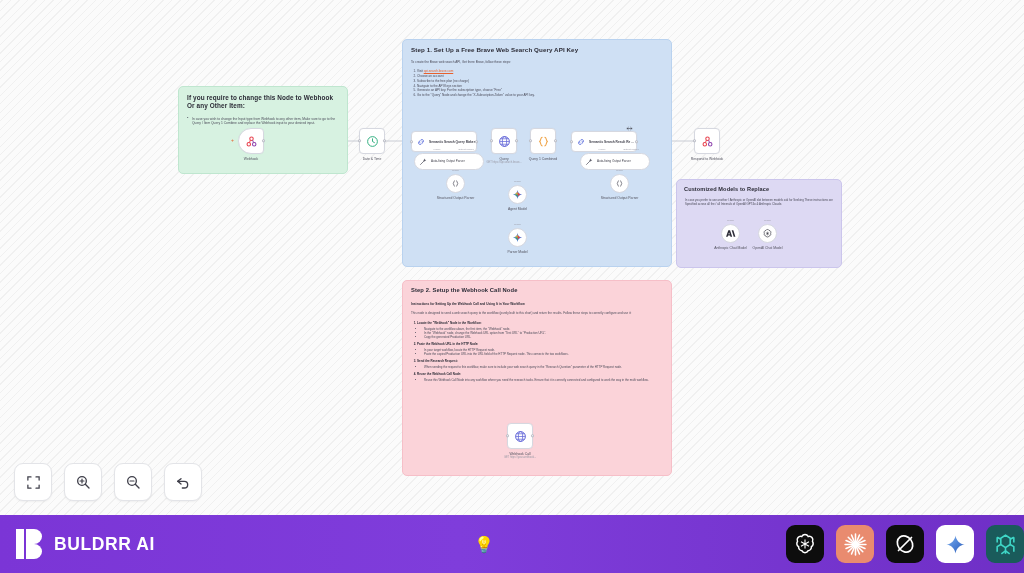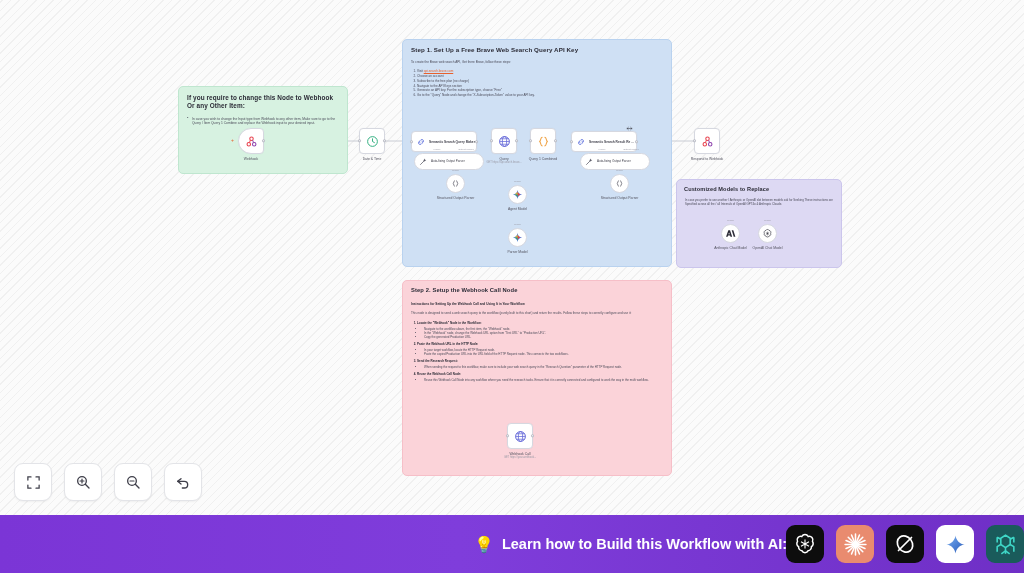--- a/index.html
+++ b/index.html
@@ -455,24 +455,32 @@
     <div class="tool-btn">
       <svg width="16" height="16" viewBox="0 0 24 24">
         <path d="M9 7 L4 11 L9 15" stroke="#3f3f4a" stroke-width="2" fill="none" stroke-linecap="round" stroke-linejoin="round"></path>
         <path d="M4 11 H14 a5 5 0 0 1 0 10 H11" stroke="#3f3f4a" stroke-width="2" fill="none" stroke-linecap="round"></path>
       </svg>
     </div>
   </div>
 </div>
 
 <div id="footer">
+  <div id="brand">
+    <svg width="27" height="30" viewBox="0 0 27 30">
+      <rect x="0" y="0" width="8" height="30" fill="#ffffff"></rect>
+      <path d="M10 0 H18 a8 7.5 0 0 1 0 15 H10 Z" fill="#ffffff"></path>
+      <path d="M10 15 H18 a8 7.5 0 0 1 0 15 H10 Z" fill="#ffffff"></path>
+      <rect x="8.5" y="0" width="1.5" height="30" fill="#7b35d6"></rect>
+    </svg>
+    <span id="brand-name">BULDRR AI</span>
+  </div>
 
   <div id="footer-center">
     <span style="font-size:16px;">💡</span>
-    <span id="footer-tagline">Learn how to Build this Workflow with AI:</span>
   </div>
 
   <div id="ai-logos">
     <div class="ai-logo" style="background:#0d0d0d;">
       <svg width="24" height="24" viewBox="0 0 24 24">
         <path d="M12 2.6 a3.6 3.6 0 0 1 3.2 1.9 a3.6 3.6 0 0 1 4.3 5 a3.6 3.6 0 0 1 -1.1 5.2 a3.6 3.6 0 0 1 -3.2 4 a3.6 3.6 0 0 1 -6.4 0 a3.6 3.6 0 0 1 -3.2 -4 a3.6 3.6 0 0 1 -1.1 -5.2 a3.6 3.6 0 0 1 4.3 -5 A3.6 3.6 0 0 1 12 2.6Z" fill="none" stroke="#ffffff" stroke-width="1.5"></path>
         <path d="M12 7.5 V16.5 M8 9.8 L16 14.2 M8 14.2 L16 9.8" stroke="#ffffff" stroke-width="1.1" fill="none"></path>
       </svg>
     </div>
     <div class="ai-logo" style="background:#e98b6f;">

